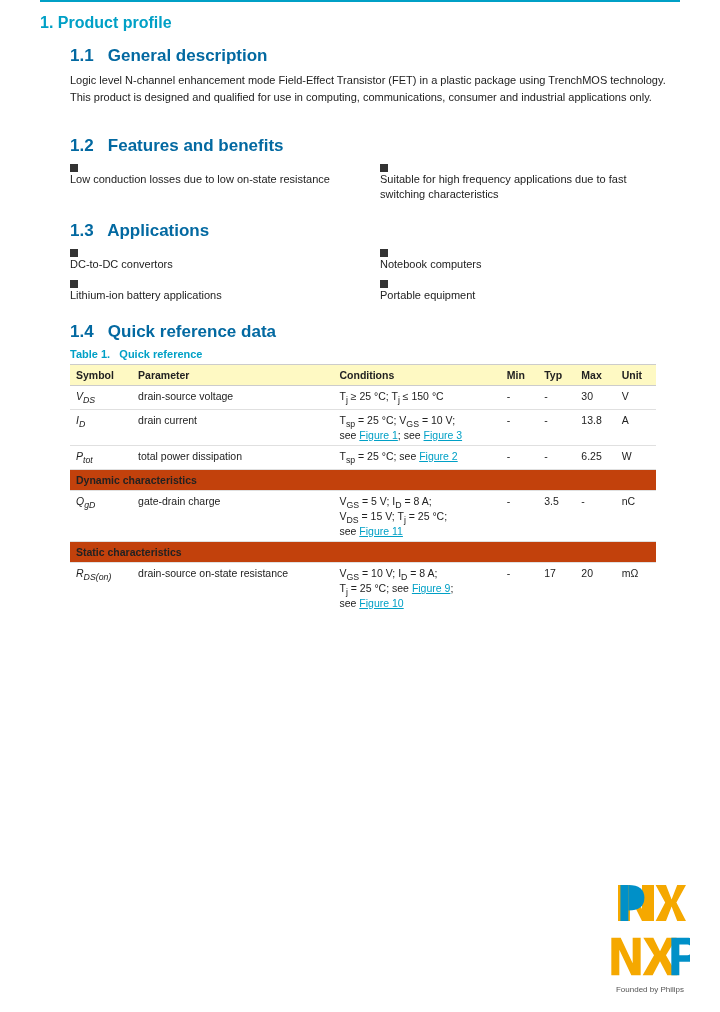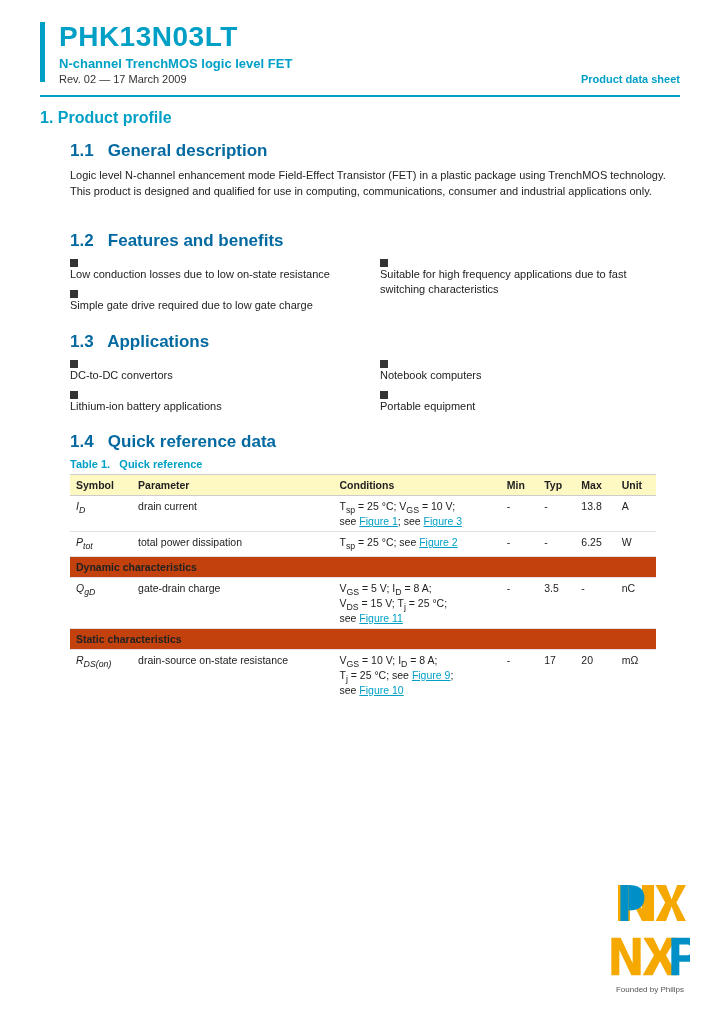--- a/index.html
+++ b/index.html
@@ -201,33 +201,20 @@
       font-size: 8px;
       color: #555;
       margin-top: 1px;
     }
   </style>
 </head>
 <body>
 
 <div class="page">
 
-  <div class="header">
-    <div class="header-top">
-      <div class="header-bar"></div>
-      <div class="header-text">
-        <div class="product-title">PHK13N03LT</div>
-        <div class="product-subtitle">N-channel TrenchMOS logic level FET</div>
-        <div class="header-meta">
-          <span class="rev-info">Rev. 02 — 17 March 2009</span>
-          <span class="product-data-sheet">Product data sheet</span>
-        </div>
-      </div>
-    </div>
-  </div>
 
   <hr class="section-divider">
 
   <div class="section-title">
     <span>1.</span>
     <span>Product profile</span>
   </div>
 
   <div class="subsection">
     <div class="subsection-title">
@@ -242,24 +229,20 @@
     <div class="subsection-title">
       <span>1.2</span>
       &nbsp;
       <span>Features and benefits</span>
     </div>
     <div class="features-grid">
       <div class="features-col">
         <div class="feature-item">
           <span class="bullet-square"></span>
           <span>Low conduction losses due to low on-state resistance</span>
-        </div>
-        <div class="feature-item">
-          <span class="bullet-square"></span>
-          <span>Simple gate drive required due to low gate charge</span>
         </div>
       </div>
       <div class="features-col">
         <div class="feature-item">
           <span class="bullet-square"></span>
           <span>Suitable for high frequency applications due to fast switching characteristics</span>
         </div>
       </div>
     </div>
   </div>
@@ -312,20 +295,29 @@
           <th>Parameter</th>
           <th>Conditions</th>
           <th>Min</th>
           <th>Typ</th>
           <th>Max</th>
           <th>Unit</th>
         </tr>
       </thead>
       <tbody>
 
+        <tr>
+          <td class="symbol-cell">V<sub>DS</sub></td>
+          <td>drain-source voltage</td>
+          <td>T<sub>j</sub> ≥ 25 °C; T<sub>j</sub> ≤ 150 °C</td>
+          <td>-</td>
+          <td>-</td>
+          <td>30</td>
+          <td>V</td>
+        </tr>
 
         <tr>
           <td class="symbol-cell">I<sub>D</sub></td>
           <td>drain current</td>
           <td>
             T<sub>sp</sub> = 25 °C; V<sub>GS</sub> = 10 V;<br>
             see <span class="link-text">Figure 1</span>; see <span class="link-text">Figure 3</span>
           </td>
           <td>-</td>
           <td>-</td>

